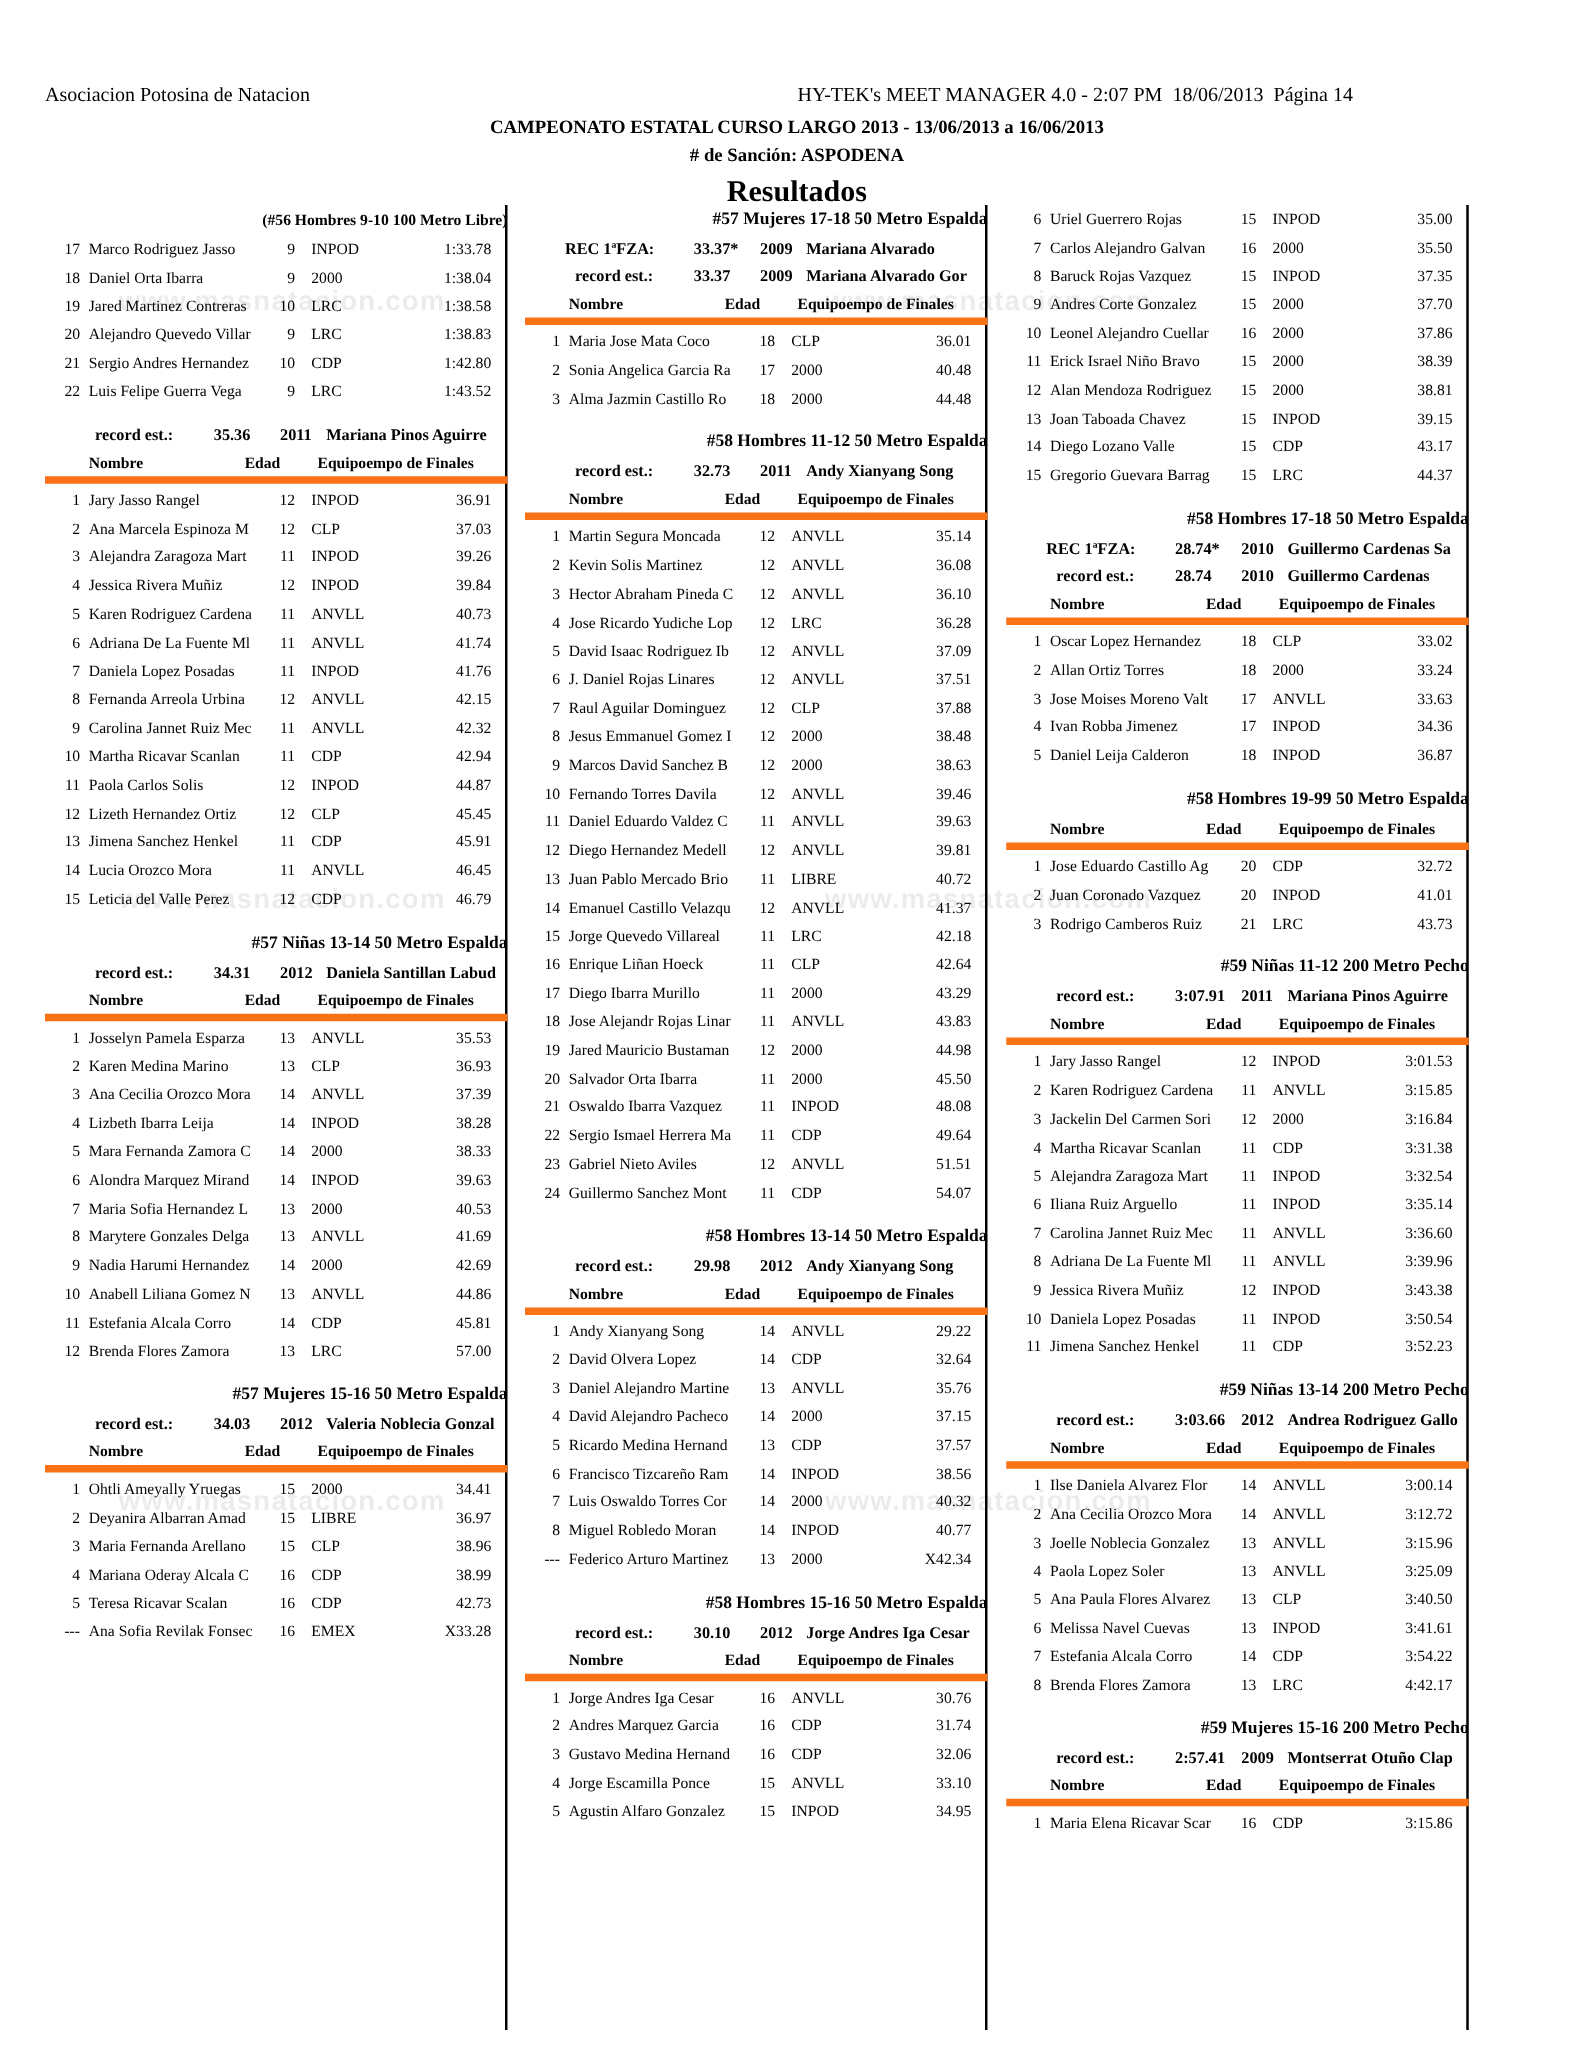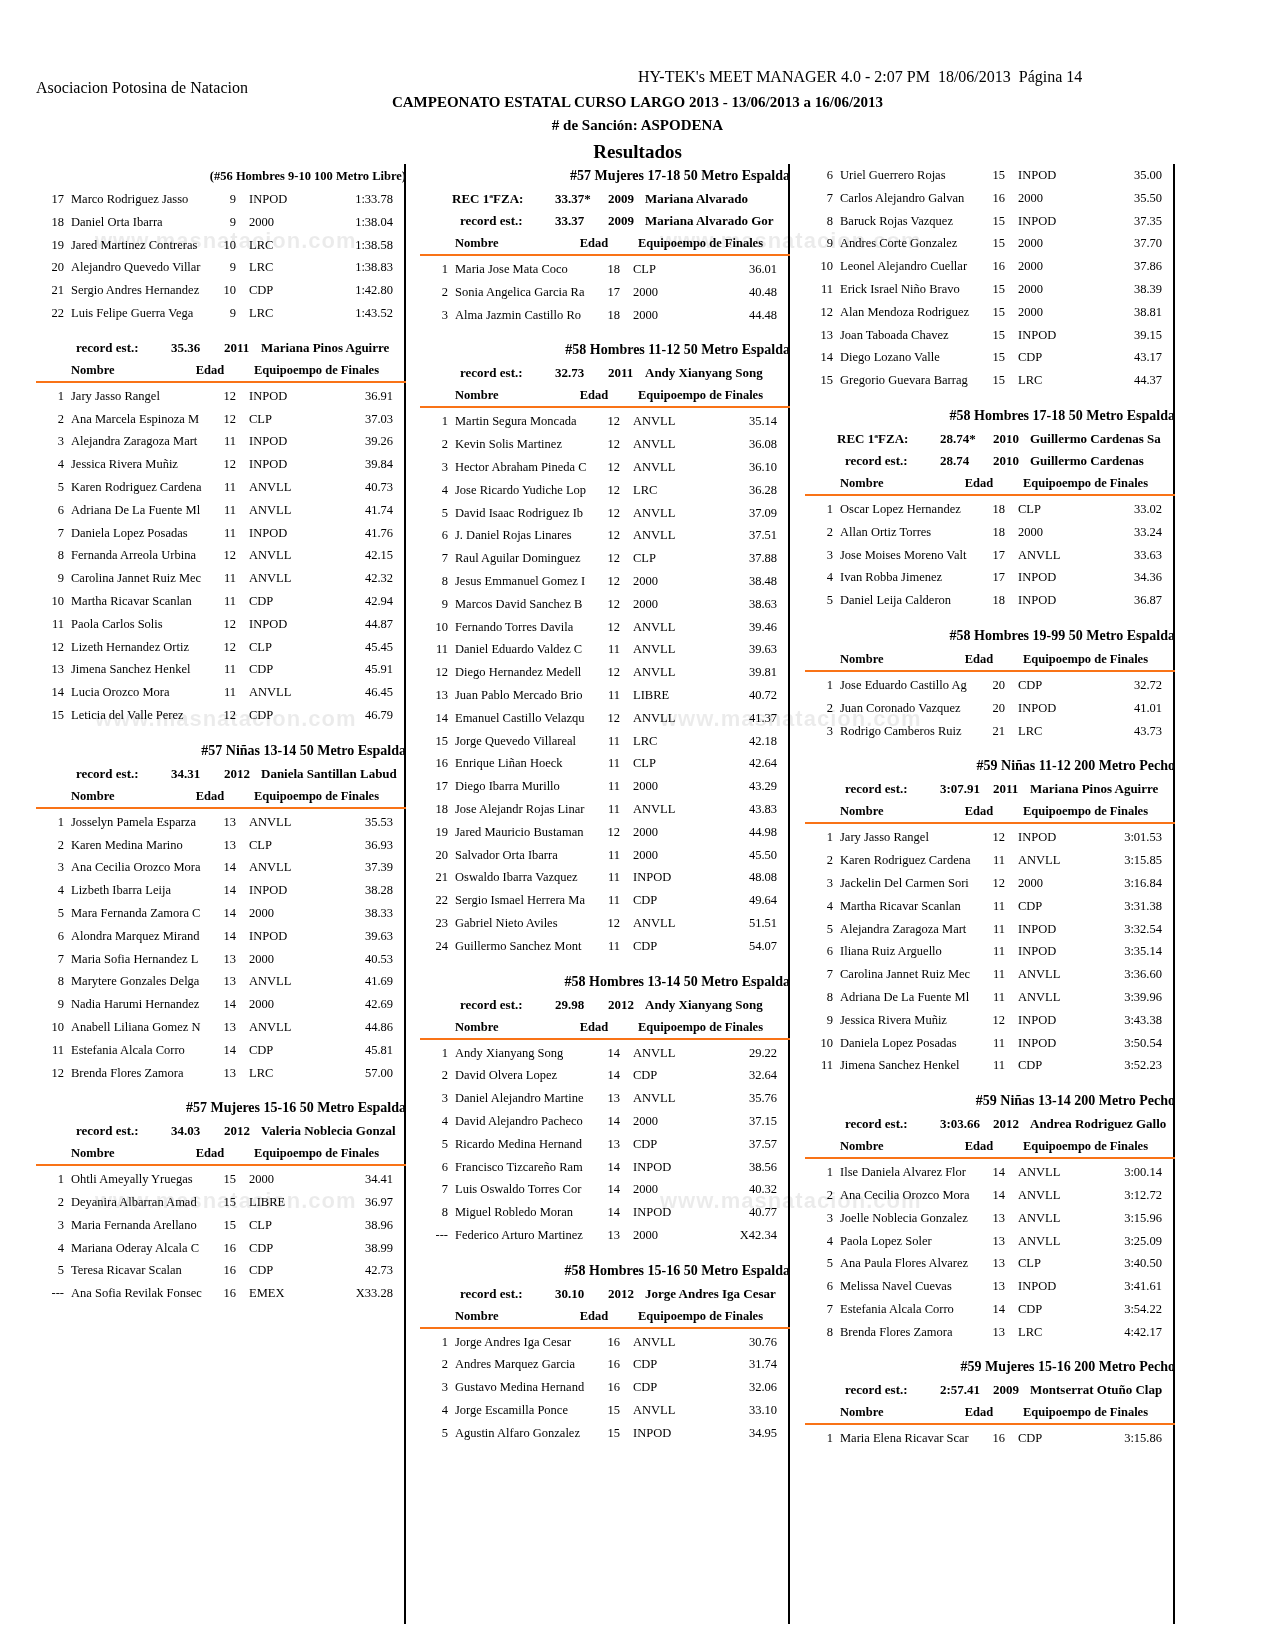--- a/index.html
+++ b/index.html
@@ -1,39 +1,39 @@
 <!DOCTYPE html>
 <html><head>
 <meta charset="utf-8">
 <style>
   html, body { margin: 0; padding: 0; background: #fff; }
   body { width: 1275px; height: 1650px; position: relative; overflow: hidden;
          font-family: "Liberation Serif", "DejaVu Serif", serif; color: #000; }
-  .hdr-left { position: absolute; left: 36px; top: 79px; font-size: 16px; }
+  .hdr-left { position: absolute; left: 36px; top: 68px; font-size: 16px; }
   .hdr-right { position: absolute; left: 638px; top: 68px; font-size: 16px; white-space: pre; }
   .title { position: absolute; left: 0; width: 1275px; text-align: center; font-weight: bold; }
   .t1 { top: 94px; font-size: 15px; }
   .t2 { top: 117px; font-size: 15px; }
-  .t3 { top: 141px; font-size: 19px; }
+  .t3 { top: 141px; font-size: 24px; }
   .col { position: absolute; top: 164px; }
   .col1 { left: 36px; width: 370px; }
   .col2 { left: 420px; width: 370px; }
   .col3 { left: 805px; width: 370px; }
   .vline { position: absolute; top: 164px; width: 2px; background: #000; height: 1460px; }
   .v1 { left: 404px; } .v2 { left: 788px; } .v3 { left: 1173px; }
   .event { margin-bottom: 12px; }
   .ev-title { font-weight: bold; font-size: 14px; height: 24px; line-height: 24px; white-space: nowrap; text-align: right; }
   .rec { font-weight: bold; font-size: 13px; height: 22px; line-height: 22px; white-space: nowrap; overflow: hidden; position: relative; }
   .rec span { position: absolute; }
   .rec .lbl { left: 40px; }
   .rec .lbl.fza { left: 32px; }
   .rec .tm { left: 135px; }
   .rec .yr { left: 188px; }
   .rec .who { left: 225px; }
-  .th { font-weight: bold; font-size: 12.5px; height: 22px; line-height: 22px; position: relative; border-bottom: 2px solid #f97316; white-space: nowrap; overflow: hidden; }
+  .th { font-weight: bold; font-size: 12.5px; height: 22px; line-height: 22px; position: relative; border-bottom: 6px solid #f97316; white-space: nowrap; overflow: hidden; }
   .th span { position: absolute; }
   .row { height: 22.8px; line-height: 22.8px; font-size: 12.5px; position: relative; white-space: nowrap; }
   .row span { position: absolute; }
   .c-pl { left: 0; width: 28px; text-align: right; }
   .c-nm { left: 35px; width: 143px; overflow: hidden; }
   .c-ag { left: 176px; width: 24px; text-align: right; }
   .c-tm { left: 213px; width: 70px; }
   .c-fn { left: 285px; width: 72px; text-align: right; }
   .th .h-nm { left: 35px; }
   .th .h-ag { left: 156px; width: 36px; text-align: center; }

